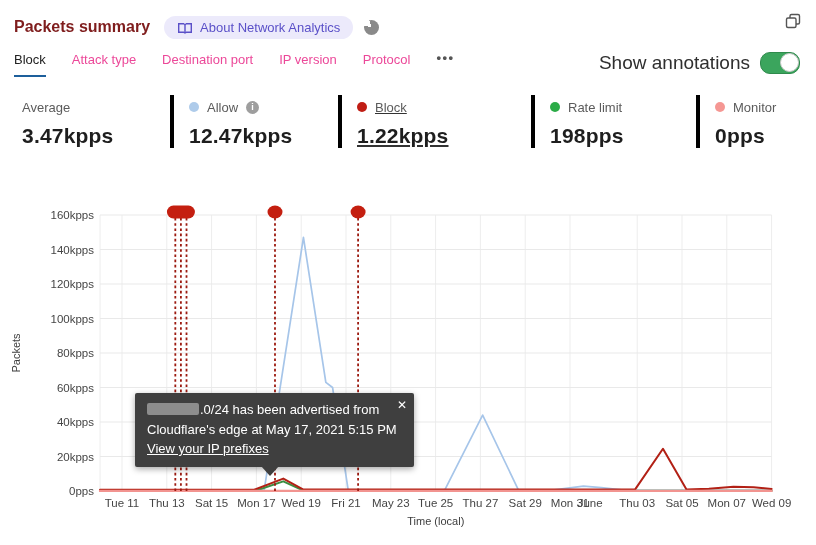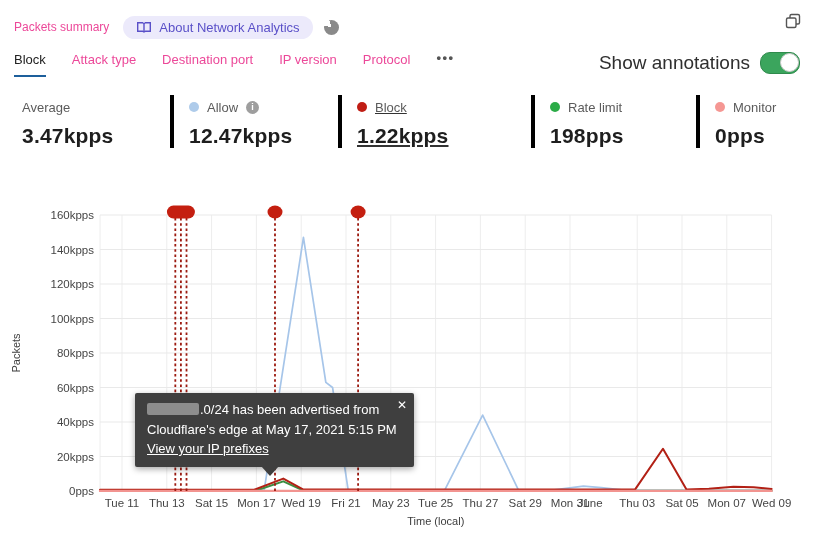--- a/index.html
+++ b/index.html
@@ -1,21 +1,21 @@
 <!DOCTYPE html>
 <html><head>
 <meta charset="utf-8">
 <style>
   html,body{margin:0;padding:0;background:#fff;}
   .page{position:relative;width:816px;height:545px;background:#ffffff;
         font-family:"Liberation Sans","DejaVu Sans",sans-serif;overflow:hidden;color:#333;}
   
   .hdr{position:absolute;left:14px;top:12px;right:14px;height:30px;display:flex;align-items:center;}
-  .title{font-size:12px;font-weight:normal;color:#ec4899;}
-  .badge{display:flex;align-items:center;gap:7px;margin-left:14px;background:#eceafb;
+  .title{font-size:16px;font-weight:bold;color:#7f1d1d;}
+  .badge{display:flex;align-items:flex-end;gap:7px;margin-left:14px;background:#eceafb;
          border-radius:13px;padding:4px 13px;color:#5a50c8;font-size:13px;}
   .badge svg{display:block;}
   .pie{width:15px;height:15px;border-radius:50%;margin-left:11px;
        background:conic-gradient(from 285deg,#ffffff 0 58deg,#8a8a8a 58deg 360deg);}
   .wincopy{position:absolute;right:0;top:0;width:18px;height:18px;cursor:pointer;}
   
   .tabsrow{position:absolute;left:14px;top:52px;right:16px;height:28px;display:flex;align-items:flex-start;}
   .tab{font-size:13px;color:#ec4899;margin-right:26px;padding-bottom:8px;cursor:pointer;white-space:nowrap;}
   .tab.active{color:#222;border-bottom:2.5px solid #1d5f9b;}
   .more{font-size:13px;color:#555;letter-spacing:1.5px;font-weight:bold;cursor:pointer;margin-top:-2px;}

